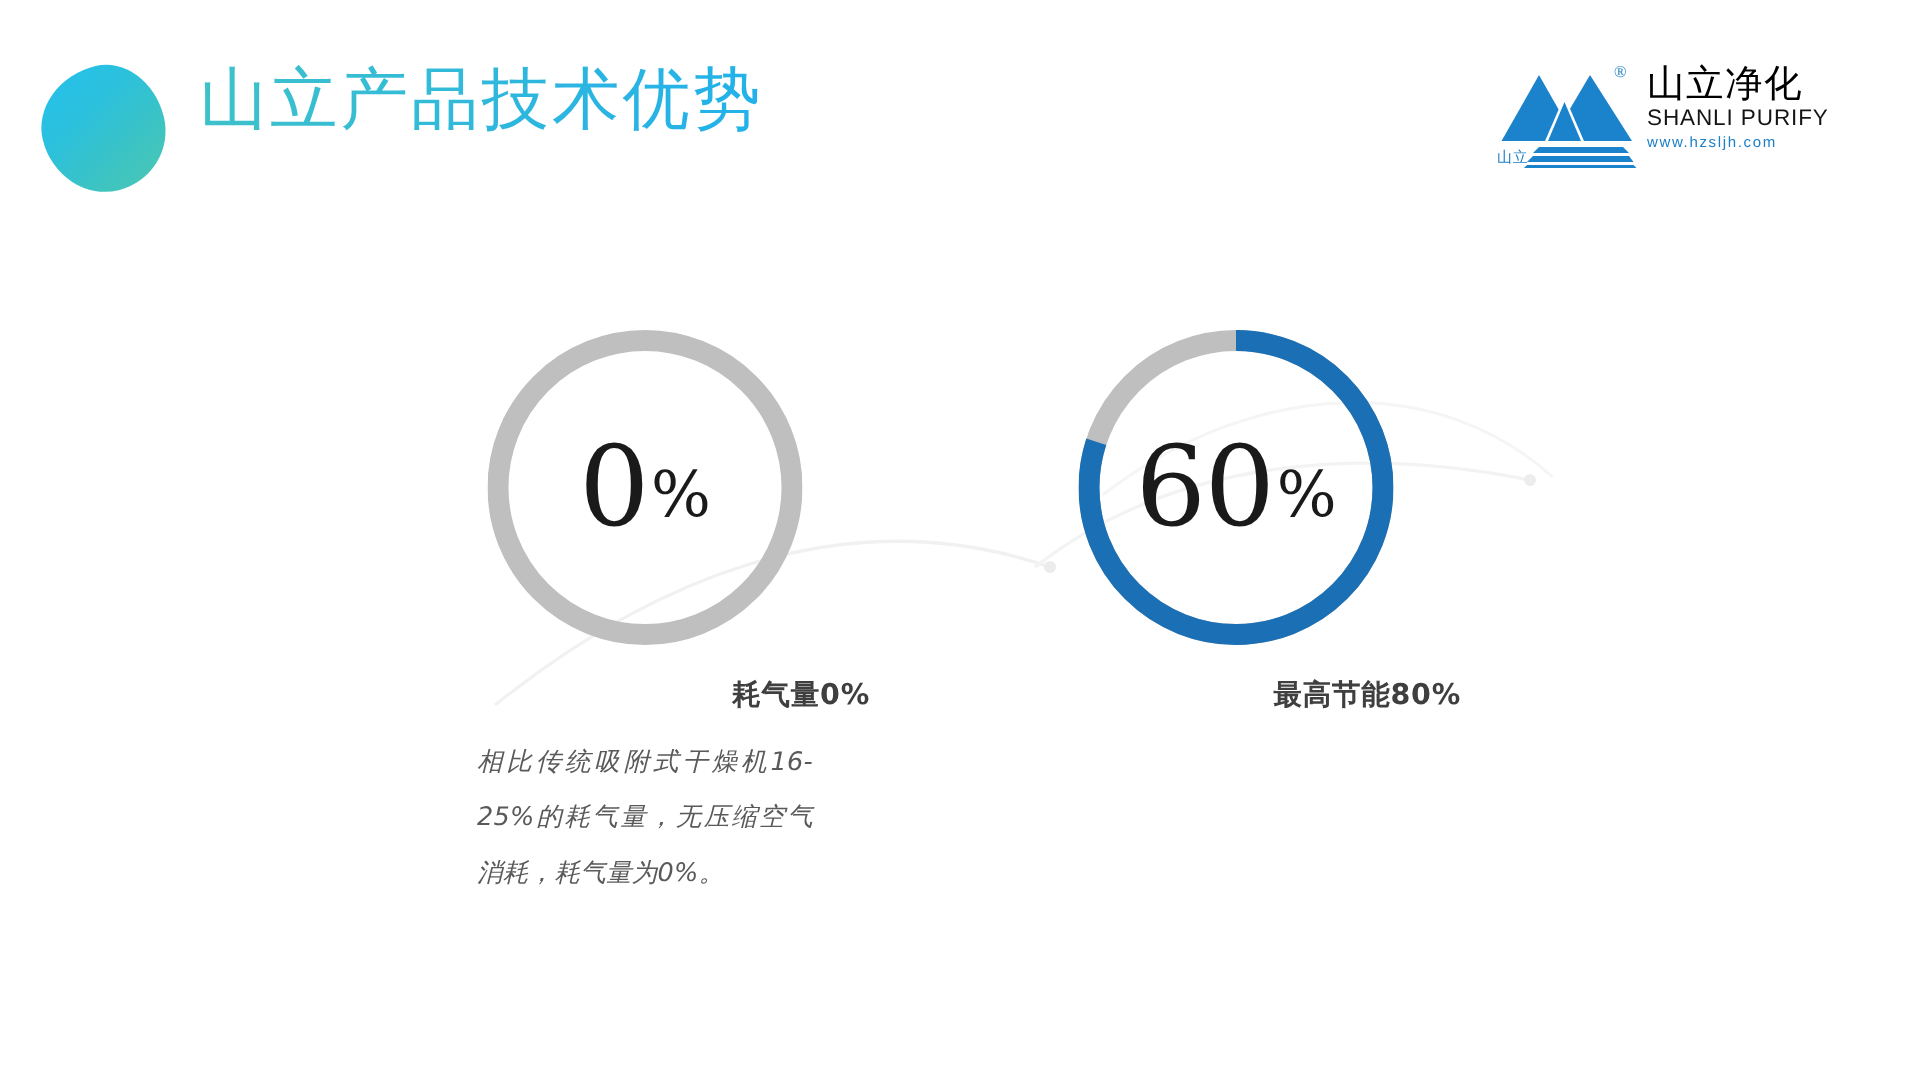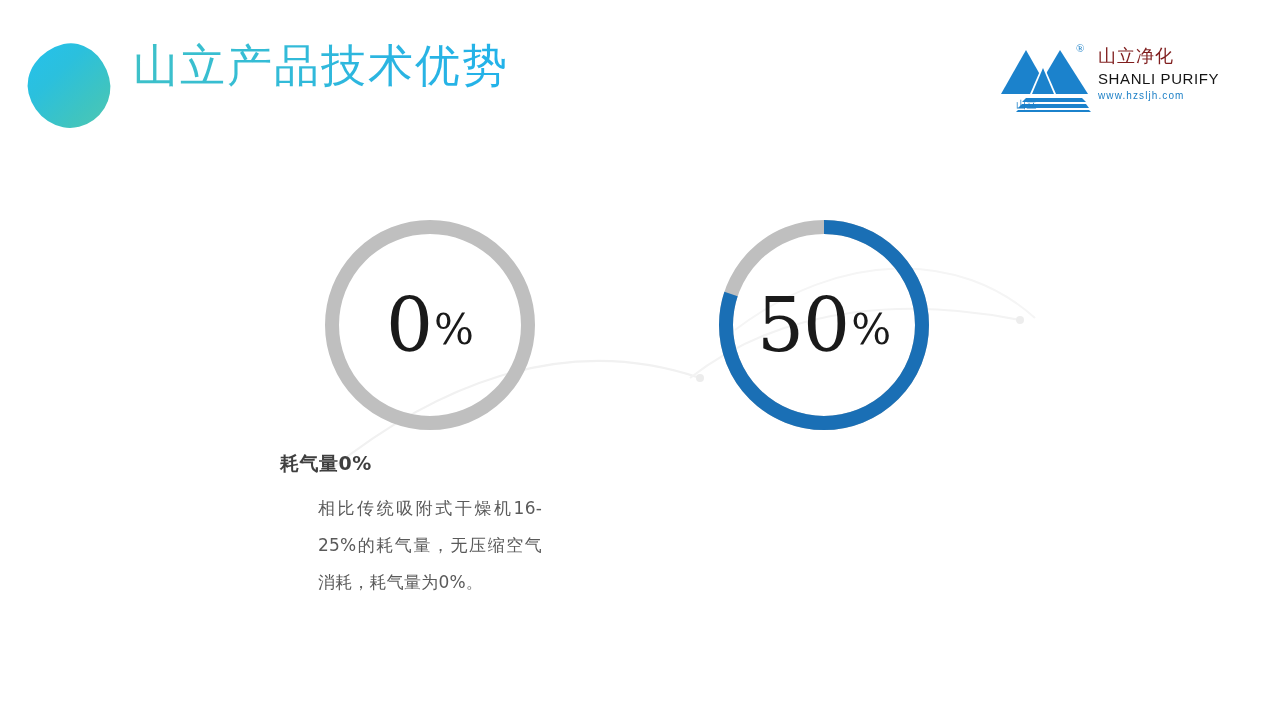--- a/index.html
+++ b/index.html
@@ -79,37 +79,37 @@
   .logo-reg {
     position: absolute;
     left: 80px;
     top: 0px;
     font-size: 11px;
     color: #1b7fc6;
     font-family: "Liberation Serif", serif;
   }
   .logo-cn-small {
     position: absolute;
-    left: 20px;
+    left: 2px;
     bottom: 2px;
     font-size: 10px;
     color: #1b7fc6;
     letter-spacing: 0.5px;
     font-family: "DejaVu Sans", sans-serif;
   }
   .logo-text {
     position: absolute;
     left: 102px;
     top: 0;
     width: 120px;
   }
   .logo-cn-big {
-    font-size: 18px;
+    font-size: 25px;
     line-height: 28px;
-    color: #7f1d1d;
+    color: #000000;
     letter-spacing: 1px;
     font-family: "DejaVu Sans", "Liberation Sans", sans-serif;
     font-weight: 400;
     white-space: nowrap;
   }
   .logo-en {
     font-size: 15px;
     line-height: 18px;
     color: #141414;
     letter-spacing: 0.6px;
@@ -188,41 +188,41 @@
     line-height: 42px;
     color: #1a1a1a;
     font-weight: 300;
     position: relative;
     top: 5px;
     margin-left: 2px;
   }
 
   .card-title {
     margin-top: 20px;
-    text-align: left;
+    text-align: right;
     font-size: 19px;
     line-height: 26px;
     font-weight: bold;
     color: #3f3f3f;
     font-family: "DejaVu Sans", "Liberation Sans", sans-serif;
     letter-spacing: 0.5px;
   }
 
   .card-body {
     margin: 14px auto 0 auto;
     width: 224px;
     font-size: 17px;
     line-height: 37px;
     color: #5a5a5a;
     text-align: justify;
     text-align-last: left;
     font-family: "DejaVu Sans", "Liberation Sans", sans-serif;
     letter-spacing: 0.2px;
   }
-  .card.card-0 .card-body { margin-left: 38px; }
+  .card.card-0 .card-body { margin-left: 38px; font-style: italic; }
   .card.card-1 .card-body { margin-left: 34px; }
 </style>
 </head>
 <body>
 
 <div class="slide">
 
   <svg class="decor" viewBox="0 0 1280 720" xmlns="http://www.w3.org/2000/svg">
     <path d="M 330 470 C 430 390 560 330 700 378" fill="none" stroke="#f1f1f1" stroke-width="2.2"></path>
     <circle cx="700" cy="378" r="4" fill="#ececec"></circle>
@@ -272,20 +272,21 @@
       <div class="card-body">相比传统吸附式干燥机16-25%的耗气量，无压缩空气消耗，耗气量为0%。</div>
     </div>
 
     <div class="card card-1">
       <div class="donut-wrap">
         <svg class="donut-svg" viewBox="0 0 210 210" xmlns="http://www.w3.org/2000/svg">
           <circle cx="105" cy="105" r="98" fill="none" stroke="#bfbfbf" stroke-width="14"></circle>
           <circle cx="105" cy="105" r="98" fill="none" stroke="#1a6fb5" stroke-width="14" stroke-dasharray="492.60172808287956 615.7521601035994" stroke-dashoffset="0" transform="rotate(-90 105 105)"></circle>
         </svg>
         <div class="donut-center">
-          <span class="pct-num">50</span>
+          <span class="pct-num">60</span>
             <span class="pct-sign">%</span>
         </div>
       </div>
+      <div class="card-title">最高节能80%</div>
     </div>
 
   </div>
 </div>
 
 </body></html>

